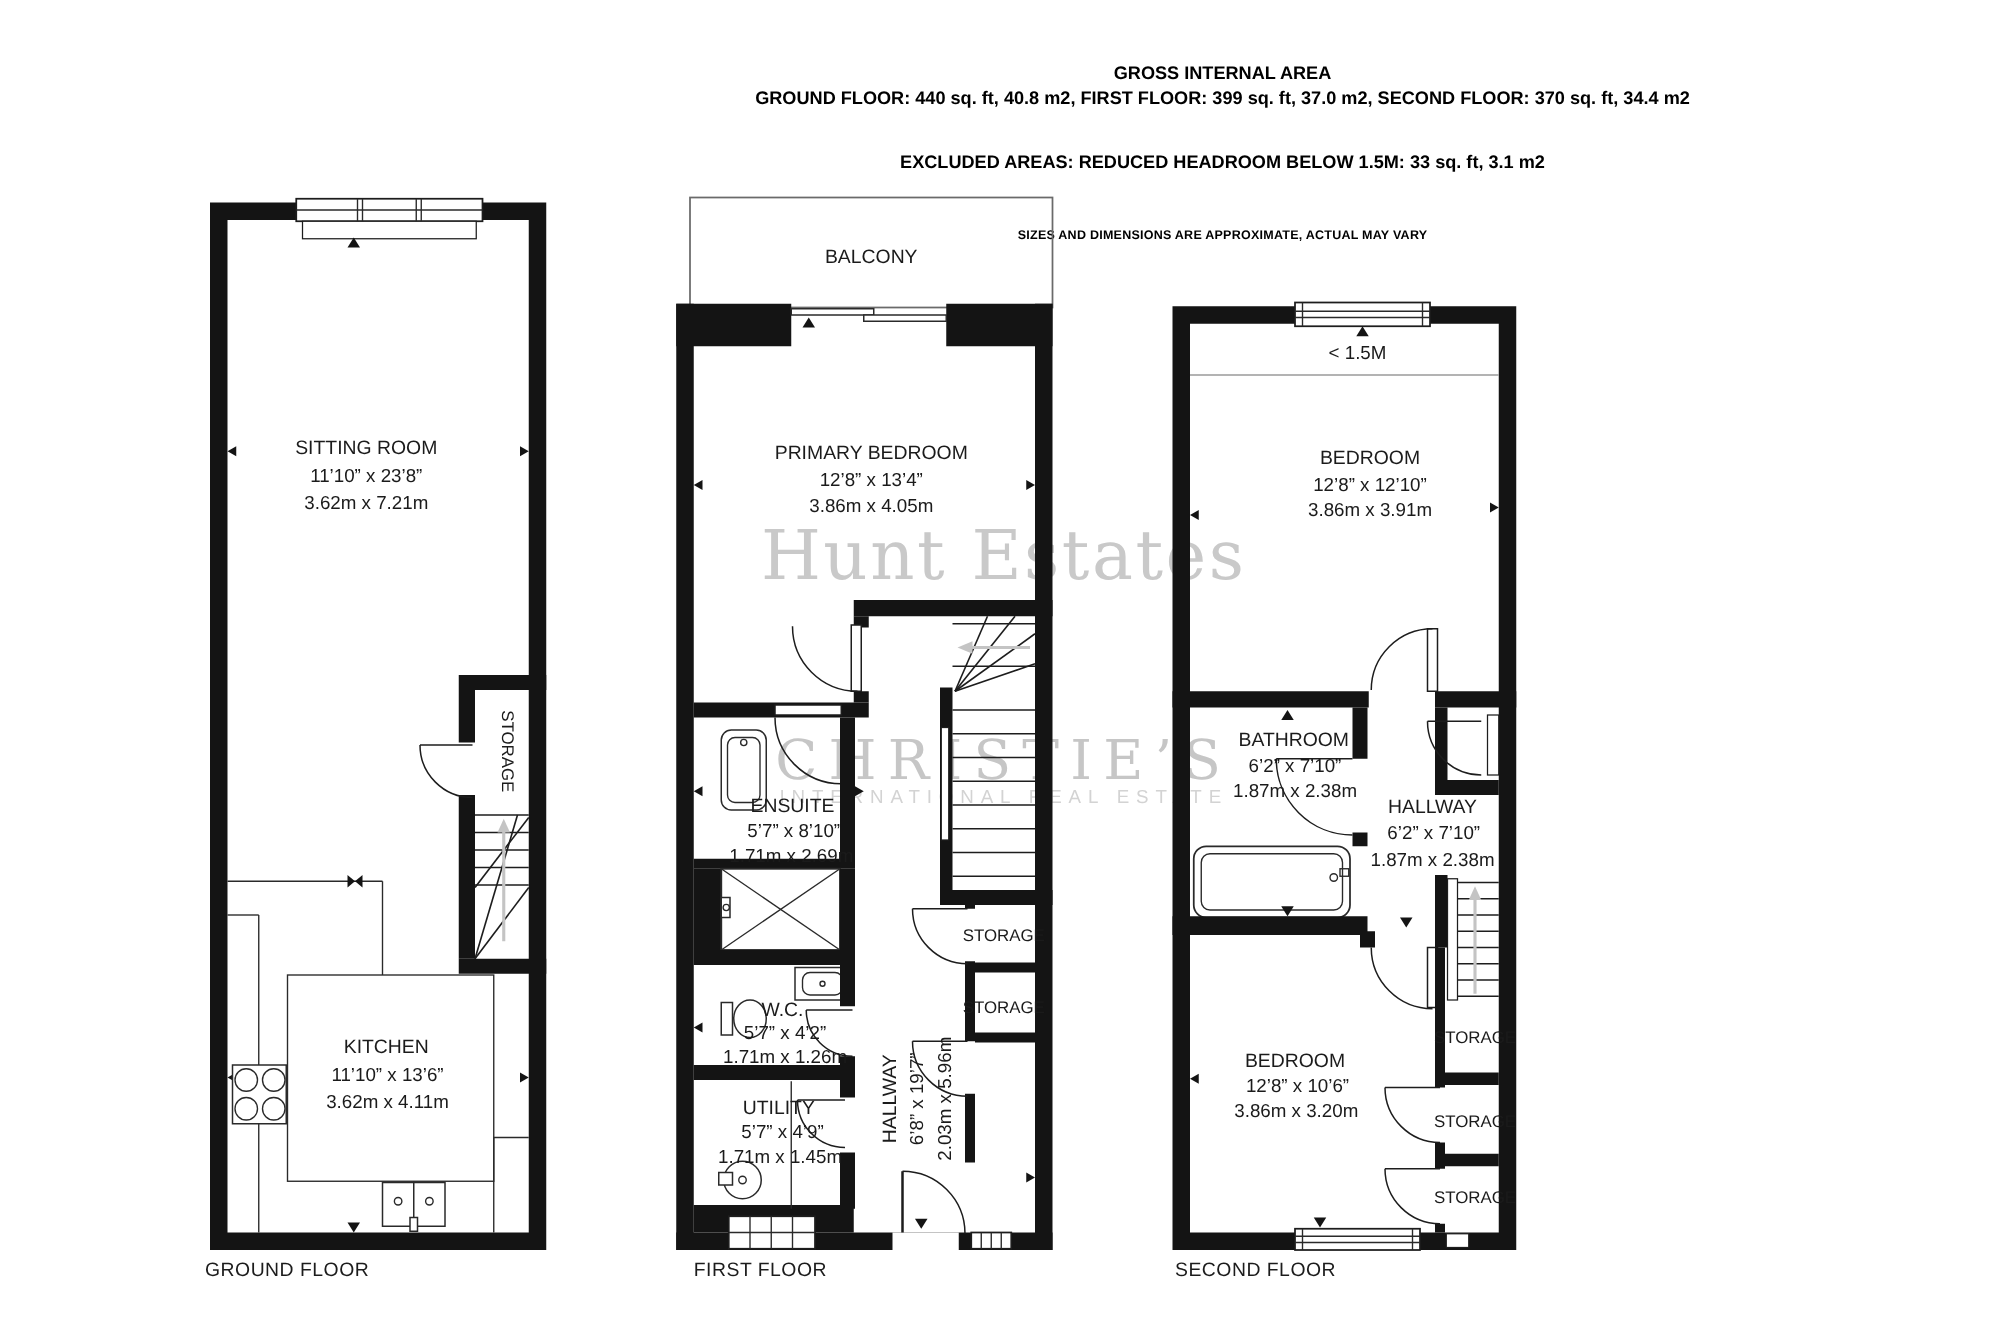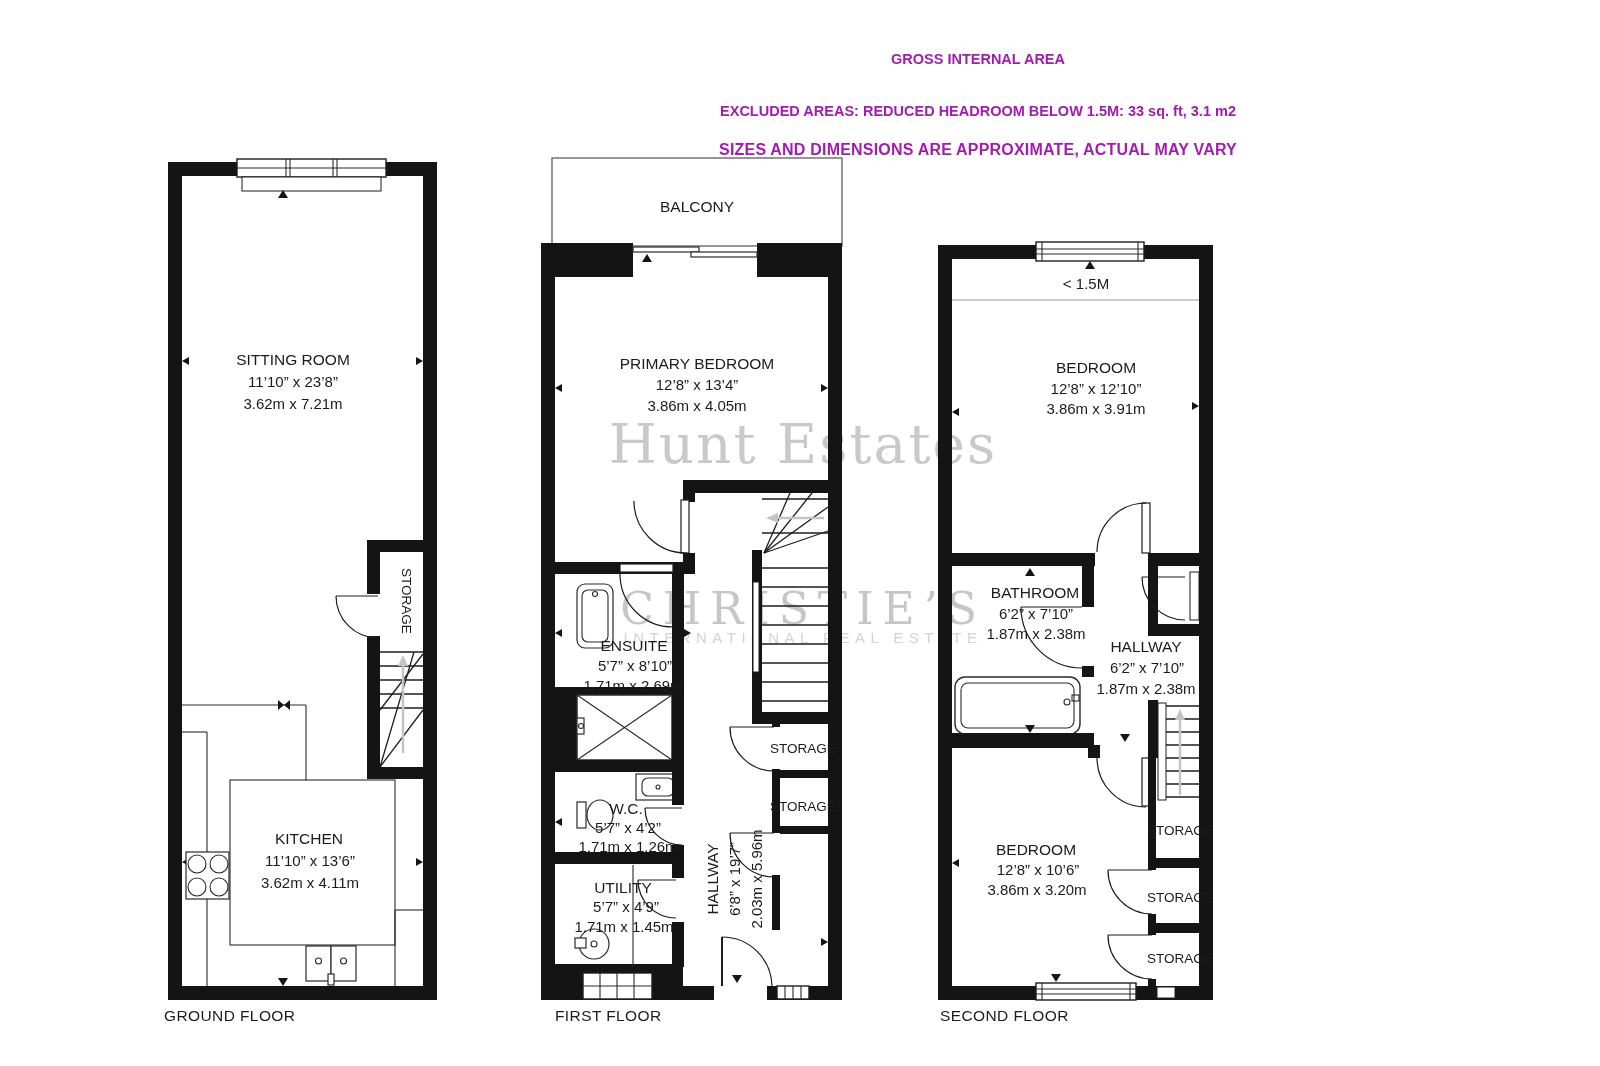--- a/index.html
+++ b/index.html
@@ -1,23 +1,23 @@
 <!DOCTYPE html>
 <html><head>
 <meta charset="utf-8">
 <style>
   html,body{margin:0;padding:0;background:#fff;}
   .page{position:relative;width:1600px;height:1066px;background:#fff;overflow:hidden;
         font-family:"Liberation Sans",sans-serif;color:#1a1a1a;}
   
   .hdr{position:absolute;top:50px;left:978px;transform:translateX(-50%);
        text-align:center;white-space:nowrap;font-weight:700;font-size:14.5px;
-       line-height:19.5px;color:#a21caf;}
+       line-height:19.5px;color:#000000;}
   .hdr .excluded{margin-top:32px;}
-  .hdr .disclaimer{margin-top:19px;font-size:16px;letter-spacing:.2px;}
+  .hdr .disclaimer{margin-top:38px;font-size:10px;letter-spacing:.2px;}
   
   .wm{position:absolute;left:803px;transform:translateX(-50%);color:#c9c9c9;
       white-space:nowrap;z-index:0;}
   .wm-name{top:412px;font-family:"DejaVu Serif","Liberation Serif",serif;
            font-size:55px;letter-spacing:2px;}
   .wm-brand{top:583px;font-family:"DejaVu Serif","Liberation Serif",serif;
             font-size:44px;letter-spacing:9px;color:#c6c6c6;}
   .wm-sub{top:629px;font-size:15px;letter-spacing:5.5px;color:#d3d3d3;font-weight:400;}
   svg.plan{position:absolute;left:0;top:0;z-index:1;}
   svg text{font-family:"Liberation Sans",sans-serif;fill:#1b1b1b;}
@@ -40,20 +40,21 @@
 <body>
 
 <div class="page">
 
   <div class="wm wm-name">Hunt Estates</div>
   <div class="wm wm-brand">CHRISTIE’S</div>
   <div class="wm wm-sub">INTERNATIONAL REAL ESTATE</div>
 
   <div class="hdr">
     <div>GROSS INTERNAL AREA</div>
+    <div>GROUND FLOOR: 440 sq. ft, 40.8 m2, FIRST FLOOR: 399 sq. ft, 37.0 m2, SECOND FLOOR: 370 sq. ft, 34.4 m2</div>
     <div class="excluded">EXCLUDED AREAS: REDUCED HEADROOM BELOW 1.5M: 33 sq. ft, 3.1 m2</div>
     <div class="disclaimer">SIZES AND DIMENSIONS ARE APPROXIMATE, ACTUAL MAY VARY</div>
   </div>
 
   <svg class="plan" width="1600" height="1066" viewBox="0 0 1600 1066">
 
     <g>
       <path class="wall" fill-rule="evenodd" d="M168 162 H437 V1000 H168 Z M182 176 H423 V986 H182 Z"></path>
 
       <g>

